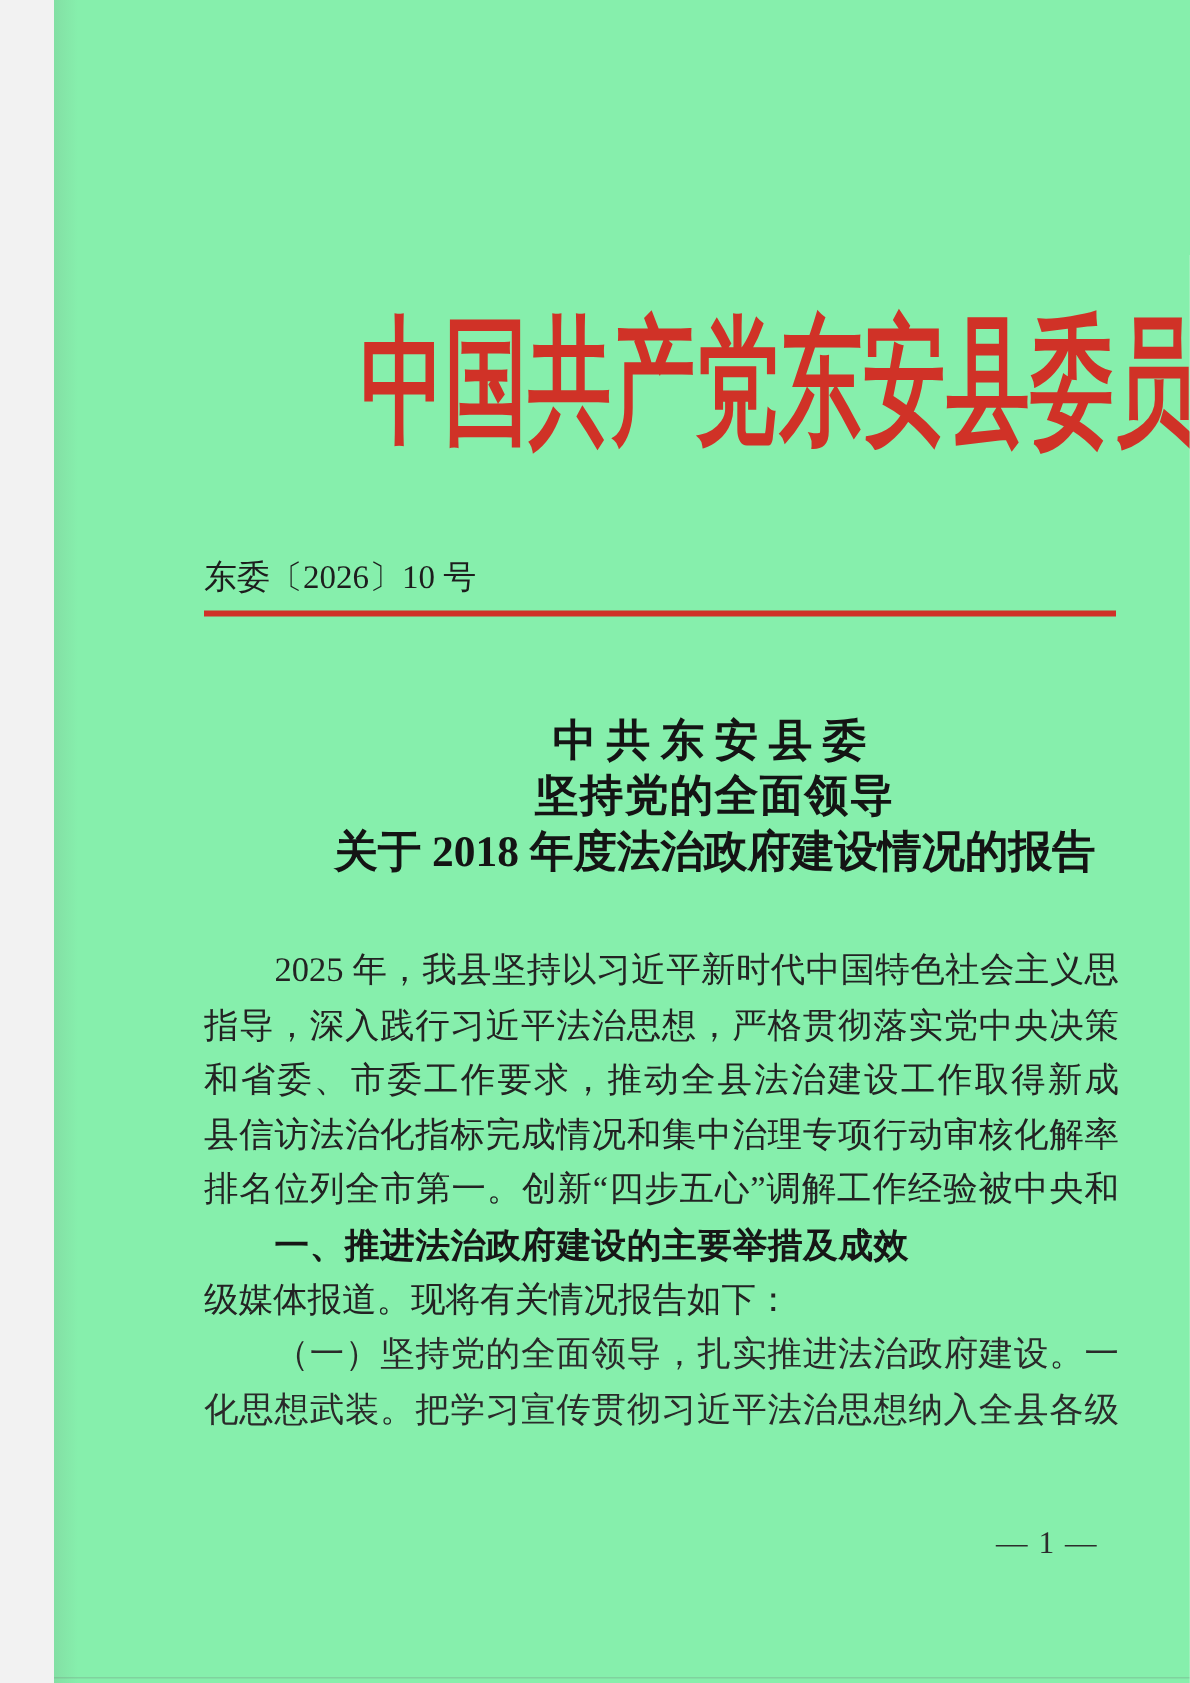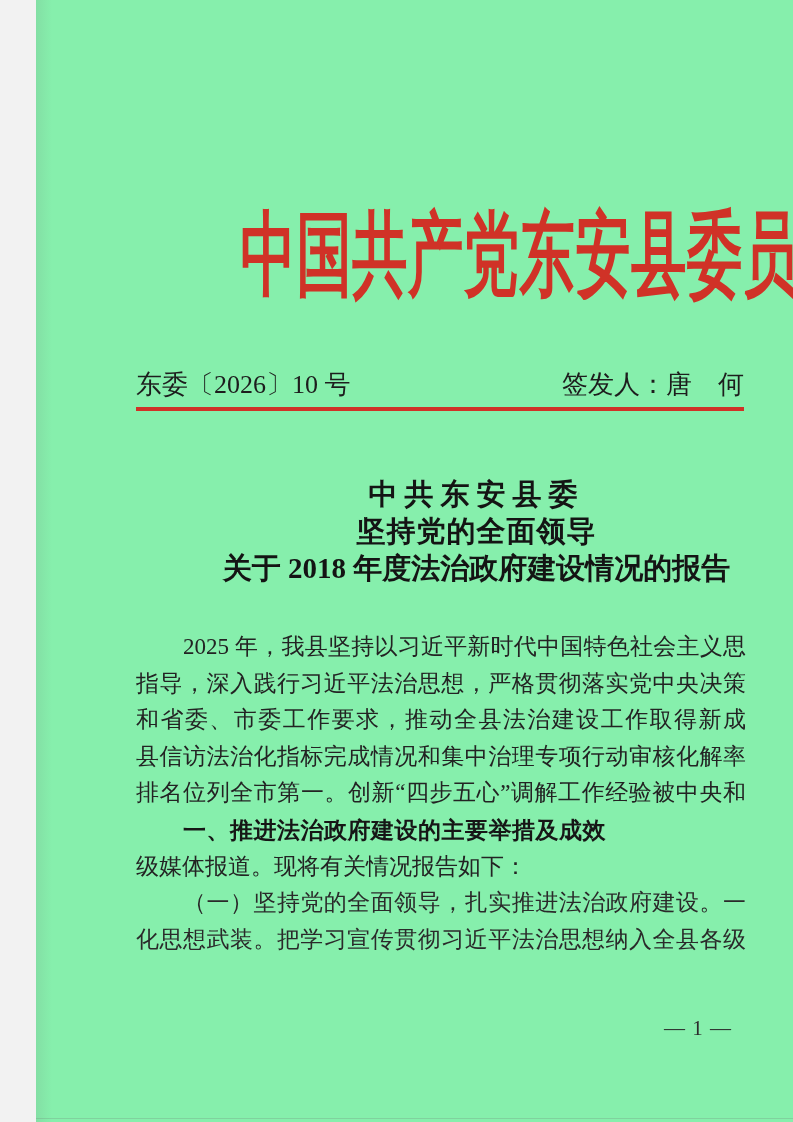--- a/index.html
+++ b/index.html
@@ -37,21 +37,21 @@
     color: var(--accent, #d03227);
     transform: scaleX(0.60);
     transform-origin: 50% 50%;
     letter-spacing: 1px;
   }
 
   
   .docline {
     position: absolute; top: 370px; left: 100px; width: 608px;
     display: flex; justify-content: space-between; align-items: baseline;
-    font-size: 26px; line-height: 30px; color: #1d1d1d;
+    font-size: 22px; line-height: 30px; color: #1d1d1d;
   }
 
   .red-rule {
     position: absolute; top: 407px; left: 100px; width: 608px; height: 4px;
     background: var(--accent, #d03227);
   }
 
   
   .doc-title {
     position: absolute; top: 476px; left: 0; width: 100%;
@@ -91,21 +91,20 @@
 
   <div class="scan-edge-left"></div>
   <div class="scan-edge-bottom"></div>
 
   <div class="letterhead">
     <span class="lh-text">中国共产党东安县委员会</span>
   </div>
 
   <div class="docline">
     <span>东委〔2026〕10 号</span>
-    <span>签发人：唐　何</span>
   </div>
 
   <div class="red-rule"></div>
 
   <div class="doc-title">
     <div class="t1">中共东安县委</div>
     <div class="t2">坚持党的全面领导</div>
     <div class="t3">关于 2018 年度法治政府建设情况的报告</div>
   </div>
 

